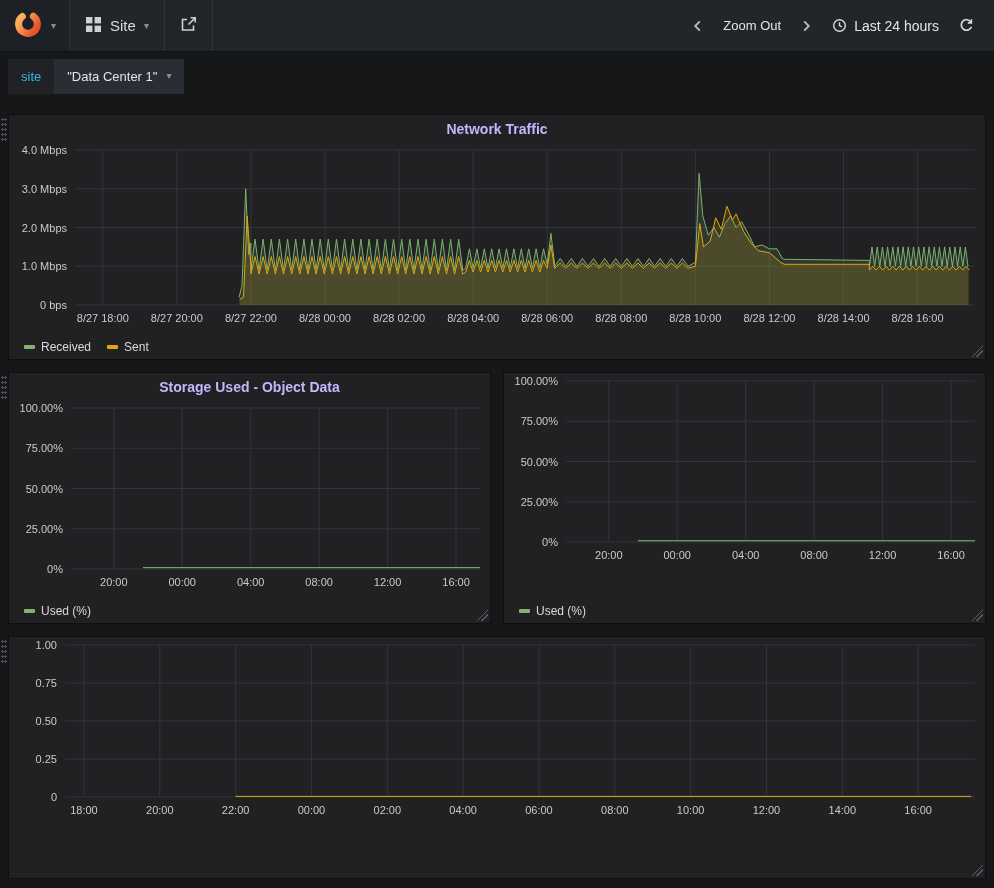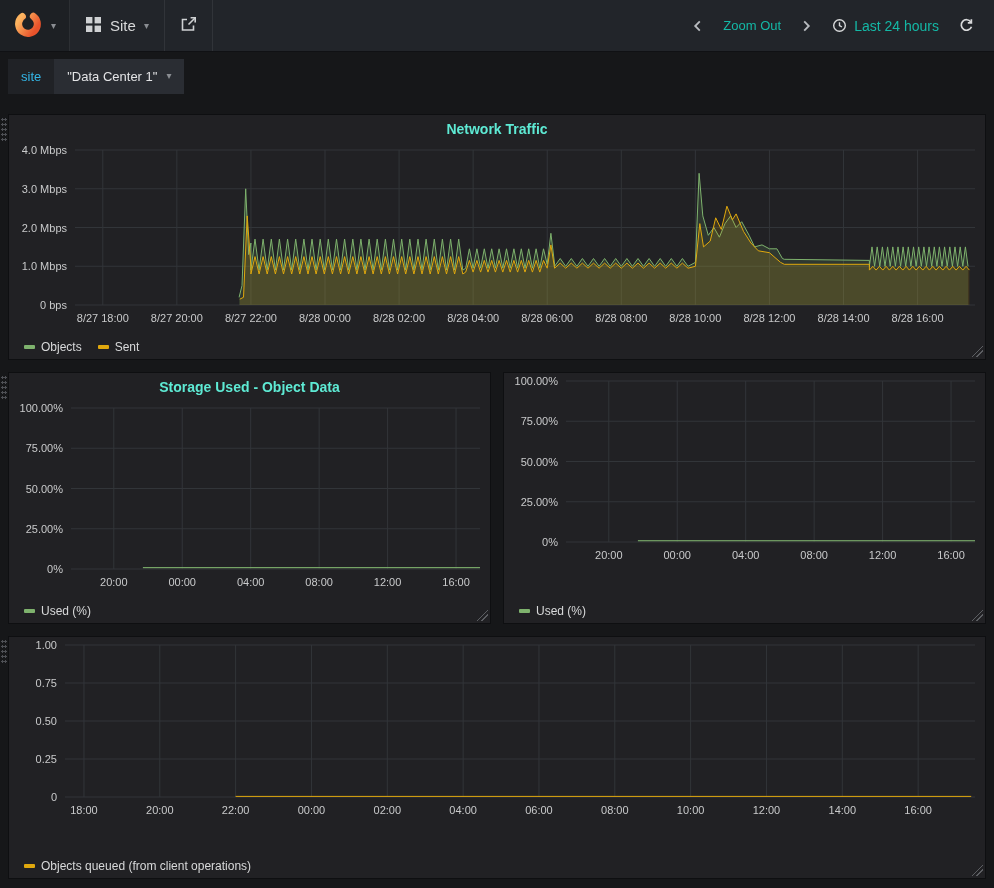--- a/index.html
+++ b/index.html
@@ -19,21 +19,21 @@
   .nav-item {
     display: flex; align-items: center; gap: 8px;
     padding: 0 15px; border-right: 1px solid rgba(255,255,255,0.07);
     cursor: pointer; background: transparent; border-top: 0; border-bottom: 0; border-left: 0;
     color: #d8d9da; font-size: 15px;
   }
   .nav-item.logo { padding: 0 13px; background: #1d2024; }
   .caret { color: #8a8d92; font-size: 10px; line-height: 1; }
   .nav-right { margin-left: auto; display: flex; align-items: center; padding-right: 10px; }
   .nav-btn {
-    background: transparent; border: none; color: #14b8a6;
+    background: transparent; border: none; color: #e5e5e5;
     font-family: "Liberation Sans", sans-serif; font-size: 13px;
     display: flex; align-items: center; gap: 7px;
     padding: 6px 10px; cursor: pointer;
   }
   .nav-btn svg { display: block; }
   
   .submenu { height: 48px; display: flex; align-items: center; padding: 0 8px; }
   .variable { display: flex; align-items: stretch; height: 35px; font-size: 13px; }
   .var-label {
     display: flex; align-items: center; padding: 0 13px;
@@ -53,21 +53,21 @@
   }
   .panel {
     position: relative; background: #212124; border: 1px solid #0e0f11;
     display: flex; flex-direction: column; flex: 1;
   }
   .row-1 .panel { height: 246px; }
   .row-2 .panel { height: 252px; justify-content: flex-end; }
   .row-3 .panel { height: 243px; }
   .panel-title {
     height: 27px; display: flex; align-items: center; justify-content: center;
-    font-size: 14px; font-weight: bold; color: #5eead4; cursor: pointer;
+    font-size: 14px; font-weight: bold; color: #c4b5fd; cursor: pointer;
   }
   .chart { flex: 1; position: relative; overflow: hidden; }
   .chart svg { position: absolute; inset: 0; }
   svg text { font-family: "Liberation Sans", sans-serif; }
   .legend {
     height: 24px; display: flex; align-items: center; gap: 16px;
     padding-left: 15px; font-size: 12px; color: #d8d9da;
   }
   .legend-item { display: inline-flex; align-items: center; gap: 6px; cursor: pointer; }
   .legend-swatch { display: inline-block; width: 11px; height: 4px; border-radius: 1px; }
@@ -213,21 +213,21 @@
             <text x="908.5925925925926" y="180" text-anchor="middle" fill="#c9cacb" font-size="11">8/28 16:00</text>
             <path d="M230.1 155.3 L233.0 143.6 L236.7 46.8 L239.7 112.6 L241.9 101.0 L241.9 128.1 L246.0 97.1 L250.1 128.1 L254.1 97.1 L258.2 128.1 L262.3 97.1 L266.4 128.1 L270.4 97.1 L274.5 128.1 L278.6 97.1 L282.7 128.1 L286.7 97.1 L290.8 128.1 L294.9 97.1 L299.0 128.1 L303.0 97.1 L307.1 128.1 L311.2 97.1 L315.3 128.1 L319.3 97.1 L323.4 128.1 L327.5 97.1 L331.6 128.1 L335.6 97.1 L339.7 128.1 L343.8 97.1 L347.9 128.1 L351.9 97.1 L356.0 128.1 L360.1 97.1 L364.1 128.1 L368.2 97.1 L372.3 128.1 L376.4 97.1 L380.4 128.1 L384.5 97.1 L388.6 128.1 L392.7 97.1 L396.7 128.1 L400.8 97.1 L404.9 128.1 L409.0 97.1 L413.0 128.1 L417.1 97.1 L421.2 128.1 L425.3 97.1 L429.3 128.1 L433.4 97.1 L437.5 128.1 L441.6 97.1 L445.6 128.1 L449.7 97.1 L453.8 128.1 L456.7 126.2 L460.4 106.8 L464.1 126.2 L467.9 106.8 L471.6 126.2 L475.3 106.8 L479.0 126.2 L482.7 106.8 L486.4 126.2 L490.1 106.8 L493.8 126.2 L497.5 106.8 L501.2 126.2 L504.9 106.8 L508.6 126.2 L512.3 106.8 L516.0 126.2 L519.7 106.8 L523.4 126.2 L527.1 106.8 L530.8 126.2 L534.5 106.8 L538.2 122.3 L541.9 91.3 L545.6 122.3 L545.6 124.3 L551.2 116.5 L556.7 124.3 L562.3 116.5 L567.9 124.3 L573.4 116.5 L579.0 124.3 L584.5 116.5 L590.1 124.3 L595.6 116.5 L601.2 124.3 L606.7 116.5 L612.3 124.3 L617.9 116.5 L623.4 124.3 L629.0 116.5 L634.5 124.3 L640.1 116.5 L645.6 124.3 L651.2 116.5 L656.7 124.3 L662.3 116.5 L667.9 124.3 L673.4 116.5 L679.0 124.3 L686.4 120.4 L690.1 31.3 L693.8 73.9 L699.3 93.3 L704.9 85.5 L710.4 95.2 L716.0 81.6 L721.6 73.9 L727.1 85.5 L732.7 79.7 L740.1 93.3 L745.6 104.9 L753.0 102.9 L760.4 106.8 L767.9 106.8 L773.4 116.5 L775.3 117.3 L860.4 118.4 L860.4 124.3 L863.0 104.9 L865.6 124.3 L868.2 104.9 L870.8 124.3 L873.4 104.9 L876.0 124.3 L878.6 104.9 L881.2 124.3 L883.8 104.9 L886.4 124.3 L889.0 104.9 L891.6 124.3 L894.1 104.9 L896.7 124.3 L899.3 104.9 L901.9 124.3 L904.5 104.9 L907.1 124.3 L909.7 104.9 L912.3 124.3 L914.9 104.9 L917.5 124.3 L920.1 104.9 L922.7 124.3 L925.3 104.9 L927.9 124.3 L930.4 104.9 L933.0 124.3 L935.6 104.9 L938.2 124.3 L940.8 104.9 L943.4 124.3 L946.0 104.9 L948.6 124.3 L951.2 104.9 L953.8 124.3 L956.4 104.9 L959.0 124.3 L959.0 163.0 L230.1 163.0 Z" fill="#7eb26d" fill-opacity="0.16" stroke="none"></path>
             <path d="M230.1 155.3 L233.0 143.6 L236.7 46.8 L239.7 112.6 L241.9 101.0 L241.9 128.1 L246.0 97.1 L250.1 128.1 L254.1 97.1 L258.2 128.1 L262.3 97.1 L266.4 128.1 L270.4 97.1 L274.5 128.1 L278.6 97.1 L282.7 128.1 L286.7 97.1 L290.8 128.1 L294.9 97.1 L299.0 128.1 L303.0 97.1 L307.1 128.1 L311.2 97.1 L315.3 128.1 L319.3 97.1 L323.4 128.1 L327.5 97.1 L331.6 128.1 L335.6 97.1 L339.7 128.1 L343.8 97.1 L347.9 128.1 L351.9 97.1 L356.0 128.1 L360.1 97.1 L364.1 128.1 L368.2 97.1 L372.3 128.1 L376.4 97.1 L380.4 128.1 L384.5 97.1 L388.6 128.1 L392.7 97.1 L396.7 128.1 L400.8 97.1 L404.9 128.1 L409.0 97.1 L413.0 128.1 L417.1 97.1 L421.2 128.1 L425.3 97.1 L429.3 128.1 L433.4 97.1 L437.5 128.1 L441.6 97.1 L445.6 128.1 L449.7 97.1 L453.8 128.1 L456.7 126.2 L460.4 106.8 L464.1 126.2 L467.9 106.8 L471.6 126.2 L475.3 106.8 L479.0 126.2 L482.7 106.8 L486.4 126.2 L490.1 106.8 L493.8 126.2 L497.5 106.8 L501.2 126.2 L504.9 106.8 L508.6 126.2 L512.3 106.8 L516.0 126.2 L519.7 106.8 L523.4 126.2 L527.1 106.8 L530.8 126.2 L534.5 106.8 L538.2 122.3 L541.9 91.3 L545.6 122.3 L545.6 124.3 L551.2 116.5 L556.7 124.3 L562.3 116.5 L567.9 124.3 L573.4 116.5 L579.0 124.3 L584.5 116.5 L590.1 124.3 L595.6 116.5 L601.2 124.3 L606.7 116.5 L612.3 124.3 L617.9 116.5 L623.4 124.3 L629.0 116.5 L634.5 124.3 L640.1 116.5 L645.6 124.3 L651.2 116.5 L656.7 124.3 L662.3 116.5 L667.9 124.3 L673.4 116.5 L679.0 124.3 L686.4 120.4 L690.1 31.3 L693.8 73.9 L699.3 93.3 L704.9 85.5 L710.4 95.2 L716.0 81.6 L721.6 73.9 L727.1 85.5 L732.7 79.7 L740.1 93.3 L745.6 104.9 L753.0 102.9 L760.4 106.8 L767.9 106.8 L773.4 116.5 L775.3 117.3 L860.4 118.4 L860.4 124.3 L863.0 104.9 L865.6 124.3 L868.2 104.9 L870.8 124.3 L873.4 104.9 L876.0 124.3 L878.6 104.9 L881.2 124.3 L883.8 104.9 L886.4 124.3 L889.0 104.9 L891.6 124.3 L894.1 104.9 L896.7 124.3 L899.3 104.9 L901.9 124.3 L904.5 104.9 L907.1 124.3 L909.7 104.9 L912.3 124.3 L914.9 104.9 L917.5 124.3 L920.1 104.9 L922.7 124.3 L925.3 104.9 L927.9 124.3 L930.4 104.9 L933.0 124.3 L935.6 104.9 L938.2 124.3 L940.8 104.9 L943.4 124.3 L946.0 104.9 L948.6 124.3 L951.2 104.9 L953.8 124.3 L956.4 104.9 L959.0 124.3" fill="none" stroke="#7eb26d" stroke-width="1" stroke-linejoin="round"></path>
             <path d="M230.8 157.2 L234.5 155.3 L238.2 73.9 L241.9 124.3 L241.9 132.0 L246.0 114.6 L250.1 132.0 L254.1 114.6 L258.2 132.0 L262.3 114.6 L266.4 132.0 L270.4 114.6 L274.5 132.0 L278.6 114.6 L282.7 132.0 L286.7 114.6 L290.8 132.0 L294.9 114.6 L299.0 132.0 L303.0 114.6 L307.1 132.0 L311.2 114.6 L315.3 132.0 L319.3 114.6 L323.4 132.0 L327.5 114.6 L331.6 132.0 L335.6 114.6 L339.7 132.0 L343.8 114.6 L347.9 132.0 L351.9 114.6 L356.0 132.0 L360.1 114.6 L364.1 132.0 L368.2 114.6 L372.3 132.0 L376.4 114.6 L380.4 132.0 L384.5 114.6 L388.6 132.0 L392.7 114.6 L396.7 132.0 L400.8 114.6 L404.9 132.0 L409.0 114.6 L413.0 132.0 L417.1 114.6 L421.2 132.0 L425.3 114.6 L429.3 132.0 L433.4 114.6 L437.5 132.0 L441.6 114.6 L445.6 132.0 L449.7 114.6 L453.8 132.0 L456.7 130.1 L460.4 118.4 L464.1 130.1 L467.9 118.4 L471.6 130.1 L475.3 118.4 L479.0 130.1 L482.7 118.4 L486.4 130.1 L490.1 118.4 L493.8 130.1 L497.5 118.4 L501.2 130.1 L504.9 118.4 L508.6 130.1 L512.3 118.4 L516.0 130.1 L519.7 118.4 L523.4 130.1 L527.1 118.4 L530.8 130.1 L534.5 118.4 L538.2 126.2 L541.9 102.9 L545.6 126.2 L545.6 126.2 L551.2 121.1 L556.7 126.2 L562.3 121.1 L567.9 126.2 L573.4 121.1 L579.0 126.2 L584.5 121.1 L590.1 126.2 L595.6 121.1 L601.2 126.2 L606.7 121.1 L612.3 126.2 L617.9 121.1 L623.4 126.2 L629.0 121.1 L634.5 126.2 L640.1 121.1 L645.6 126.2 L651.2 121.1 L656.7 126.2 L662.3 121.1 L667.9 126.2 L673.4 121.1 L679.0 126.2 L686.4 124.3 L690.8 81.6 L694.5 104.9 L701.2 99.1 L706.7 75.8 L712.3 87.4 L717.9 64.2 L723.4 77.8 L727.1 71.9 L734.5 89.4 L741.9 101.0 L749.3 108.8 L760.4 110.7 L771.6 120.4 L775.3 122.3 L860.4 122.3 L860.4 128.1 L863.8 124.3 L867.1 128.1 L870.4 124.3 L873.8 128.1 L877.1 124.3 L880.4 128.1 L883.8 124.3 L887.1 128.1 L890.4 124.3 L893.8 128.1 L897.1 124.3 L900.4 128.1 L903.8 124.3 L907.1 128.1 L910.4 124.3 L913.8 128.1 L917.1 124.3 L920.4 128.1 L923.8 124.3 L927.1 128.1 L930.4 124.3 L933.8 128.1 L937.1 124.3 L940.4 128.1 L943.8 124.3 L947.1 128.1 L950.4 124.3 L953.8 128.1 L957.1 124.3 L960.4 128.1 L960.4 163.0 L230.8 163.0 Z" fill="#e0a80d" fill-opacity="0.16" stroke="none"></path>
             <path d="M230.8 157.2 L234.5 155.3 L238.2 73.9 L241.9 124.3 L241.9 132.0 L246.0 114.6 L250.1 132.0 L254.1 114.6 L258.2 132.0 L262.3 114.6 L266.4 132.0 L270.4 114.6 L274.5 132.0 L278.6 114.6 L282.7 132.0 L286.7 114.6 L290.8 132.0 L294.9 114.6 L299.0 132.0 L303.0 114.6 L307.1 132.0 L311.2 114.6 L315.3 132.0 L319.3 114.6 L323.4 132.0 L327.5 114.6 L331.6 132.0 L335.6 114.6 L339.7 132.0 L343.8 114.6 L347.9 132.0 L351.9 114.6 L356.0 132.0 L360.1 114.6 L364.1 132.0 L368.2 114.6 L372.3 132.0 L376.4 114.6 L380.4 132.0 L384.5 114.6 L388.6 132.0 L392.7 114.6 L396.7 132.0 L400.8 114.6 L404.9 132.0 L409.0 114.6 L413.0 132.0 L417.1 114.6 L421.2 132.0 L425.3 114.6 L429.3 132.0 L433.4 114.6 L437.5 132.0 L441.6 114.6 L445.6 132.0 L449.7 114.6 L453.8 132.0 L456.7 130.1 L460.4 118.4 L464.1 130.1 L467.9 118.4 L471.6 130.1 L475.3 118.4 L479.0 130.1 L482.7 118.4 L486.4 130.1 L490.1 118.4 L493.8 130.1 L497.5 118.4 L501.2 130.1 L504.9 118.4 L508.6 130.1 L512.3 118.4 L516.0 130.1 L519.7 118.4 L523.4 130.1 L527.1 118.4 L530.8 130.1 L534.5 118.4 L538.2 126.2 L541.9 102.9 L545.6 126.2 L545.6 126.2 L551.2 121.1 L556.7 126.2 L562.3 121.1 L567.9 126.2 L573.4 121.1 L579.0 126.2 L584.5 121.1 L590.1 126.2 L595.6 121.1 L601.2 126.2 L606.7 121.1 L612.3 126.2 L617.9 121.1 L623.4 126.2 L629.0 121.1 L634.5 126.2 L640.1 121.1 L645.6 126.2 L651.2 121.1 L656.7 126.2 L662.3 121.1 L667.9 126.2 L673.4 121.1 L679.0 126.2 L686.4 124.3 L690.8 81.6 L694.5 104.9 L701.2 99.1 L706.7 75.8 L712.3 87.4 L717.9 64.2 L723.4 77.8 L727.1 71.9 L734.5 89.4 L741.9 101.0 L749.3 108.8 L760.4 110.7 L771.6 120.4 L775.3 122.3 L860.4 122.3 L860.4 128.1 L863.8 124.3 L867.1 128.1 L870.4 124.3 L873.8 128.1 L877.1 124.3 L880.4 128.1 L883.8 124.3 L887.1 128.1 L890.4 124.3 L893.8 128.1 L897.1 124.3 L900.4 128.1 L903.8 124.3 L907.1 128.1 L910.4 124.3 L913.8 128.1 L917.1 124.3 L920.4 128.1 L923.8 124.3 L927.1 128.1 L930.4 124.3 L933.8 128.1 L937.1 124.3 L940.4 128.1 L943.8 124.3 L947.1 128.1 L950.4 124.3 L953.8 128.1 L957.1 124.3 L960.4 128.1" fill="none" stroke="#e0a80d" stroke-width="1" stroke-linejoin="round"></path>
           </svg>
         </div>
       <div class="legend">
           <span class="legend-item">
             <span class="legend-swatch" style="background: rgb(126, 178, 109);"></span>
-            <span>Objects</span>
+            <span>Received</span>
           </span>
           <span class="legend-item">
             <span class="legend-swatch" style="background: rgb(224, 168, 13);"></span>
             <span>Sent</span>
           </span>
         </div>
       <div class="resize-handle"></div>
     </div>
   </section>
 
@@ -345,23 +345,17 @@
             <text x="681.625" y="177" text-anchor="middle" fill="#c9cacb" font-size="11">10:00</text>
             <line x1="757.4583333333334" x2="757.4583333333334" y1="8" y2="160" stroke="#323539" stroke-width="1"></line>
             <text x="757.4583333333334" y="177" text-anchor="middle" fill="#c9cacb" font-size="11">12:00</text>
             <line x1="833.2916666666666" x2="833.2916666666666" y1="8" y2="160" stroke="#323539" stroke-width="1"></line>
             <text x="833.2916666666666" y="177" text-anchor="middle" fill="#c9cacb" font-size="11">14:00</text>
             <line x1="909.125" x2="909.125" y1="8" y2="160" stroke="#323539" stroke-width="1"></line>
             <text x="909.125" y="177" text-anchor="middle" fill="#c9cacb" font-size="11">16:00</text>
             <path d="M226.6 159.4 L962.2 159.4" fill="none" stroke="#e0a80d" stroke-width="1" stroke-linejoin="round"></path>
           </svg>
         </div>
-      <div class="legend">
-          <span class="legend-item">
-            <span class="legend-swatch" style="background: rgb(224, 168, 13);"></span>
-            <span>Objects queued (from client operations)</span>
-          </span>
-        </div>
       <div class="resize-handle"></div>
     </div>
   </section>
 
 </div>
 
 </body></html>

